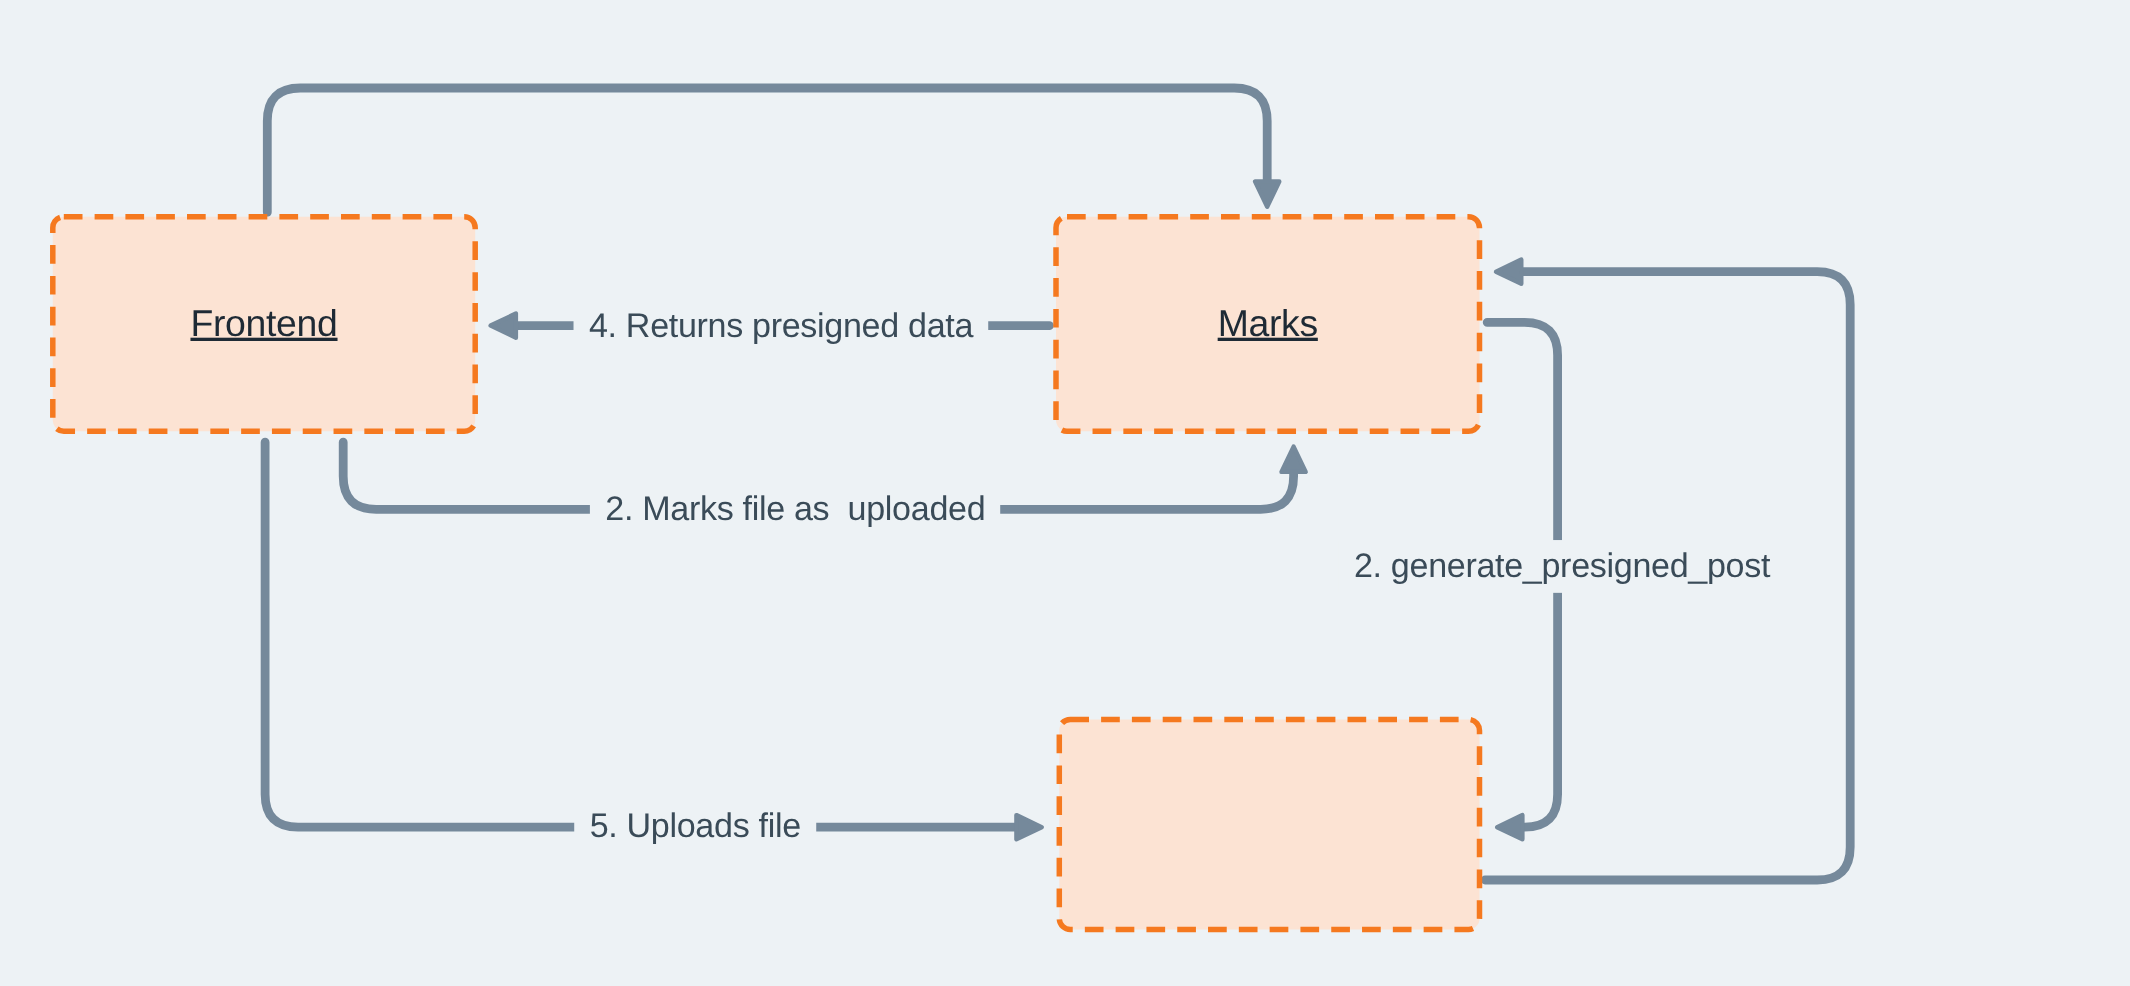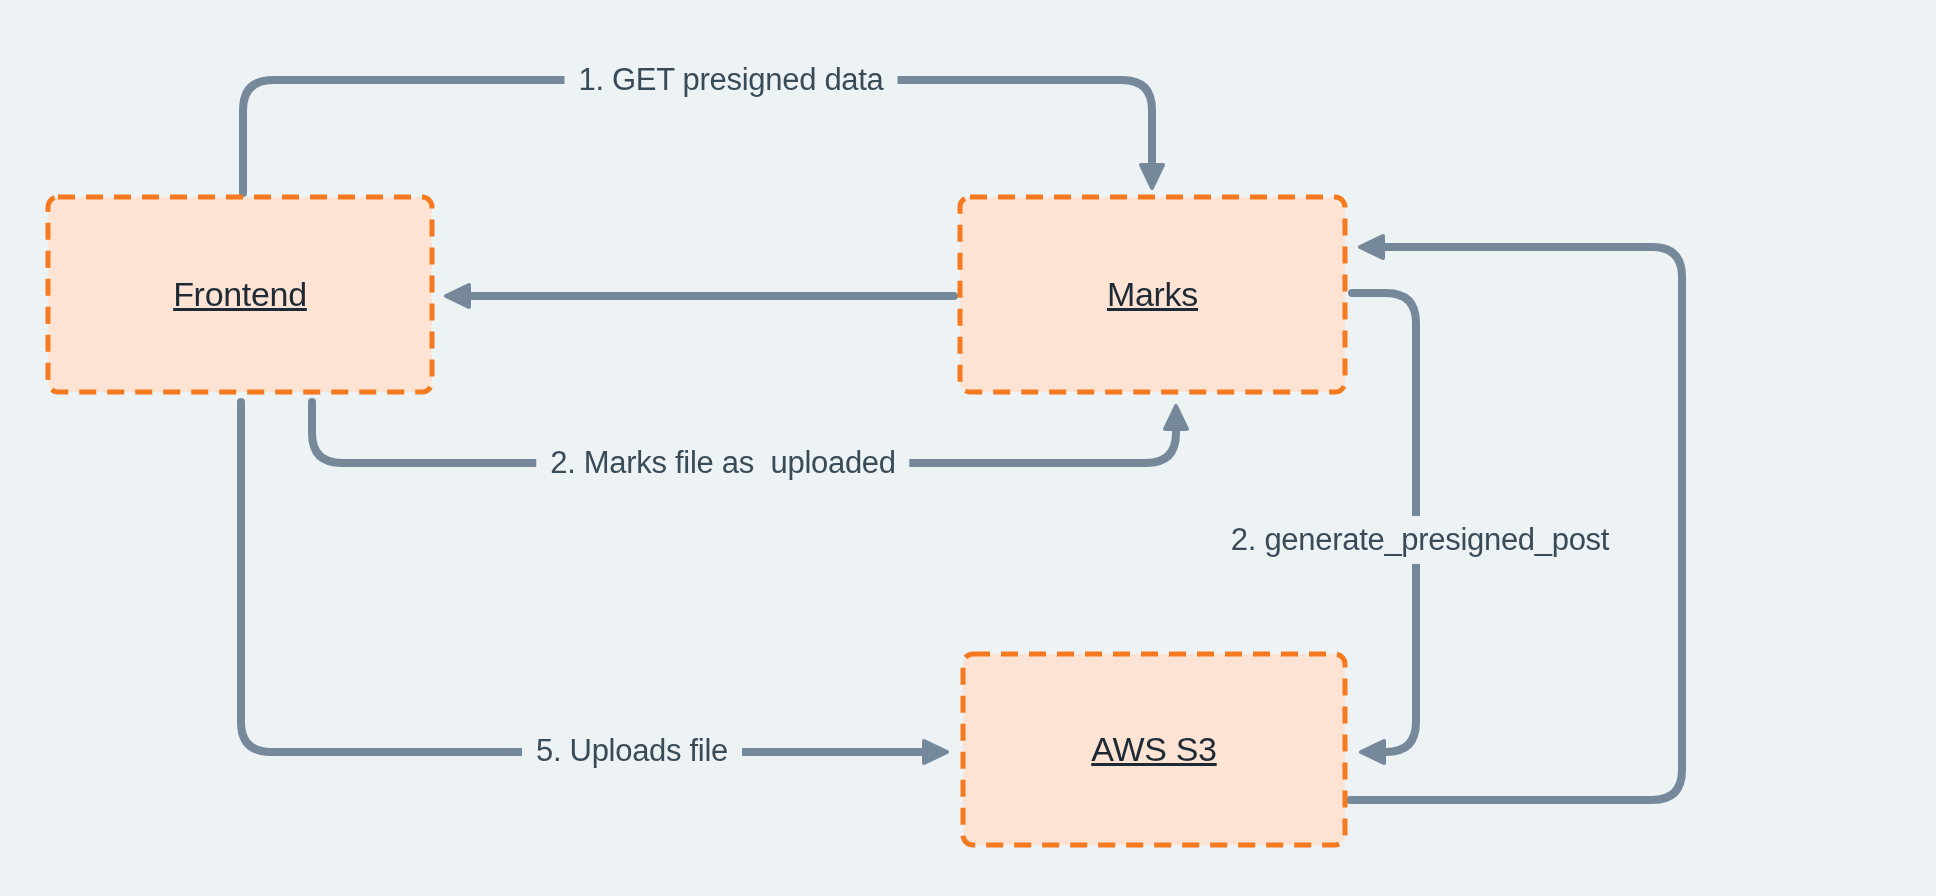--- a/index.html
+++ b/index.html
@@ -72,20 +72,19 @@
 
     <g fill="#FCE3D3" stroke="#F5791F" stroke-width="5" stroke-dasharray="17 11">
       <rect x="48" y="197" width="384" height="195" rx="10"></rect>
       <rect x="960" y="197" width="385" height="195" rx="10"></rect>
       <rect x="963" y="654" width="382" height="191" rx="10"></rect>
     </g>
   </svg>
 
   <div class="node-label" style="left:48px;  top:197px; width:384px; height:195px;">Frontend</div>
   <div class="node-label" style="left:960px; top:197px; width:385px; height:195px;">Marks</div>
-  <div class="node-label" style="left:963px; top:654px; width:382px; height:191px;">AWS S3</div>
 
-  <div class="edge-label" style="left:731px;  top:80px;">1. GET presigned data</div>
-  <div class="edge-label" style="left:1420px; top:540px;">2. generate_presigned_post</div>
+  <div class="edge-label" style="left:1420px; top:515px;">2. generate_presigned_post</div>
+  <div class="edge-label" style="left:710px;  top:296px;">4. Returns presigned data</div>
   <div class="edge-label" style="left:632px;  top:751px;">5. Uploads file</div>
   <div class="edge-label" style="left:723px;  top:463px;">2. Marks file as  uploaded</div>
 
 </div>
 
 </body></html>

